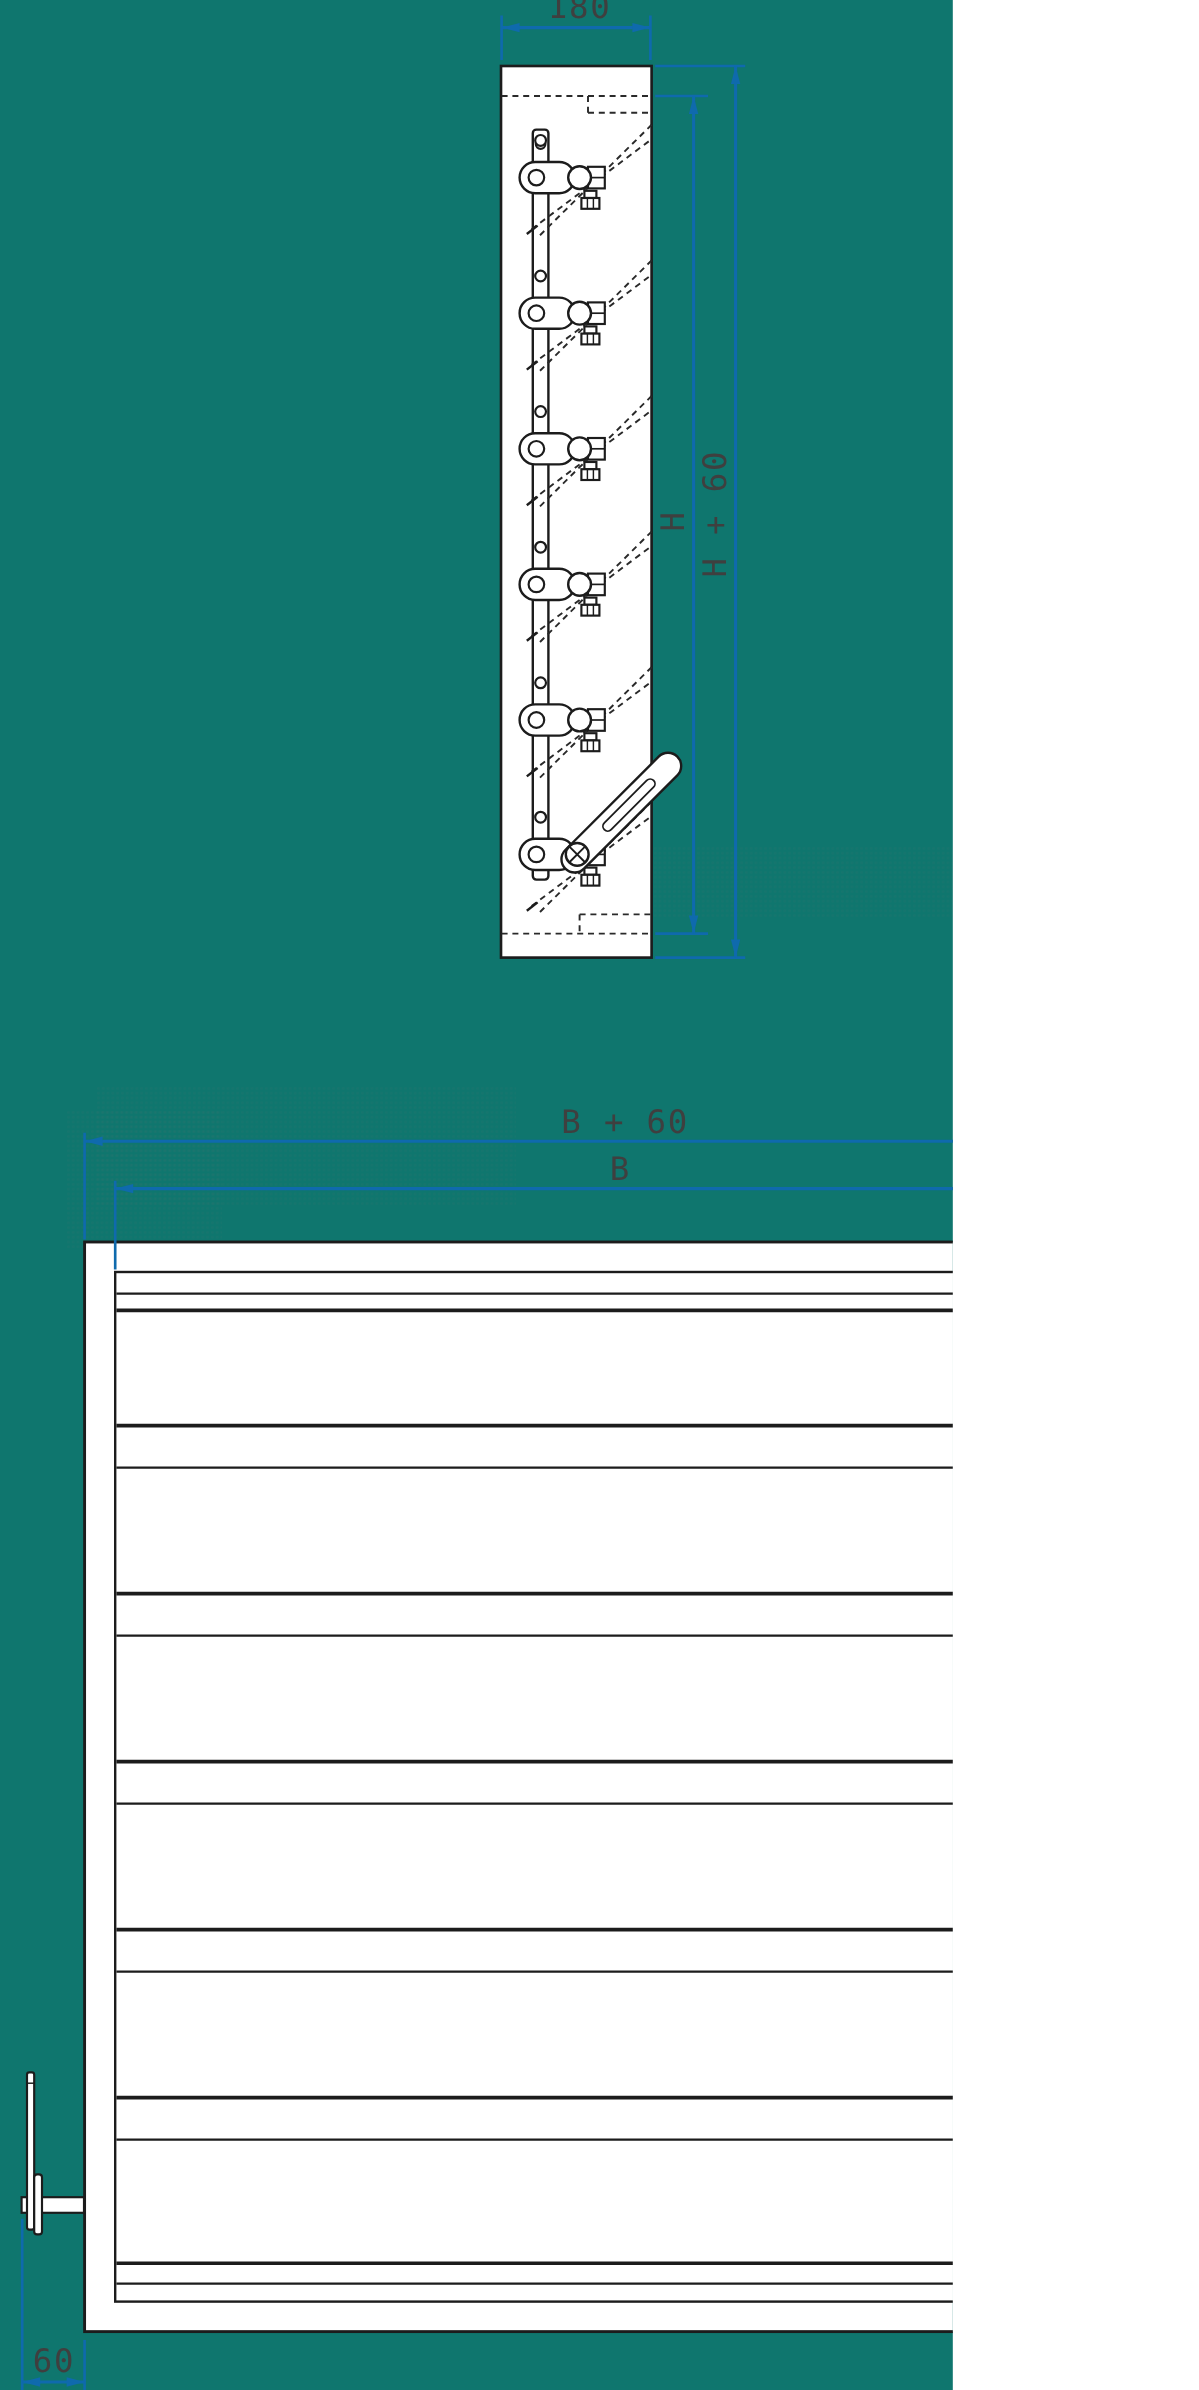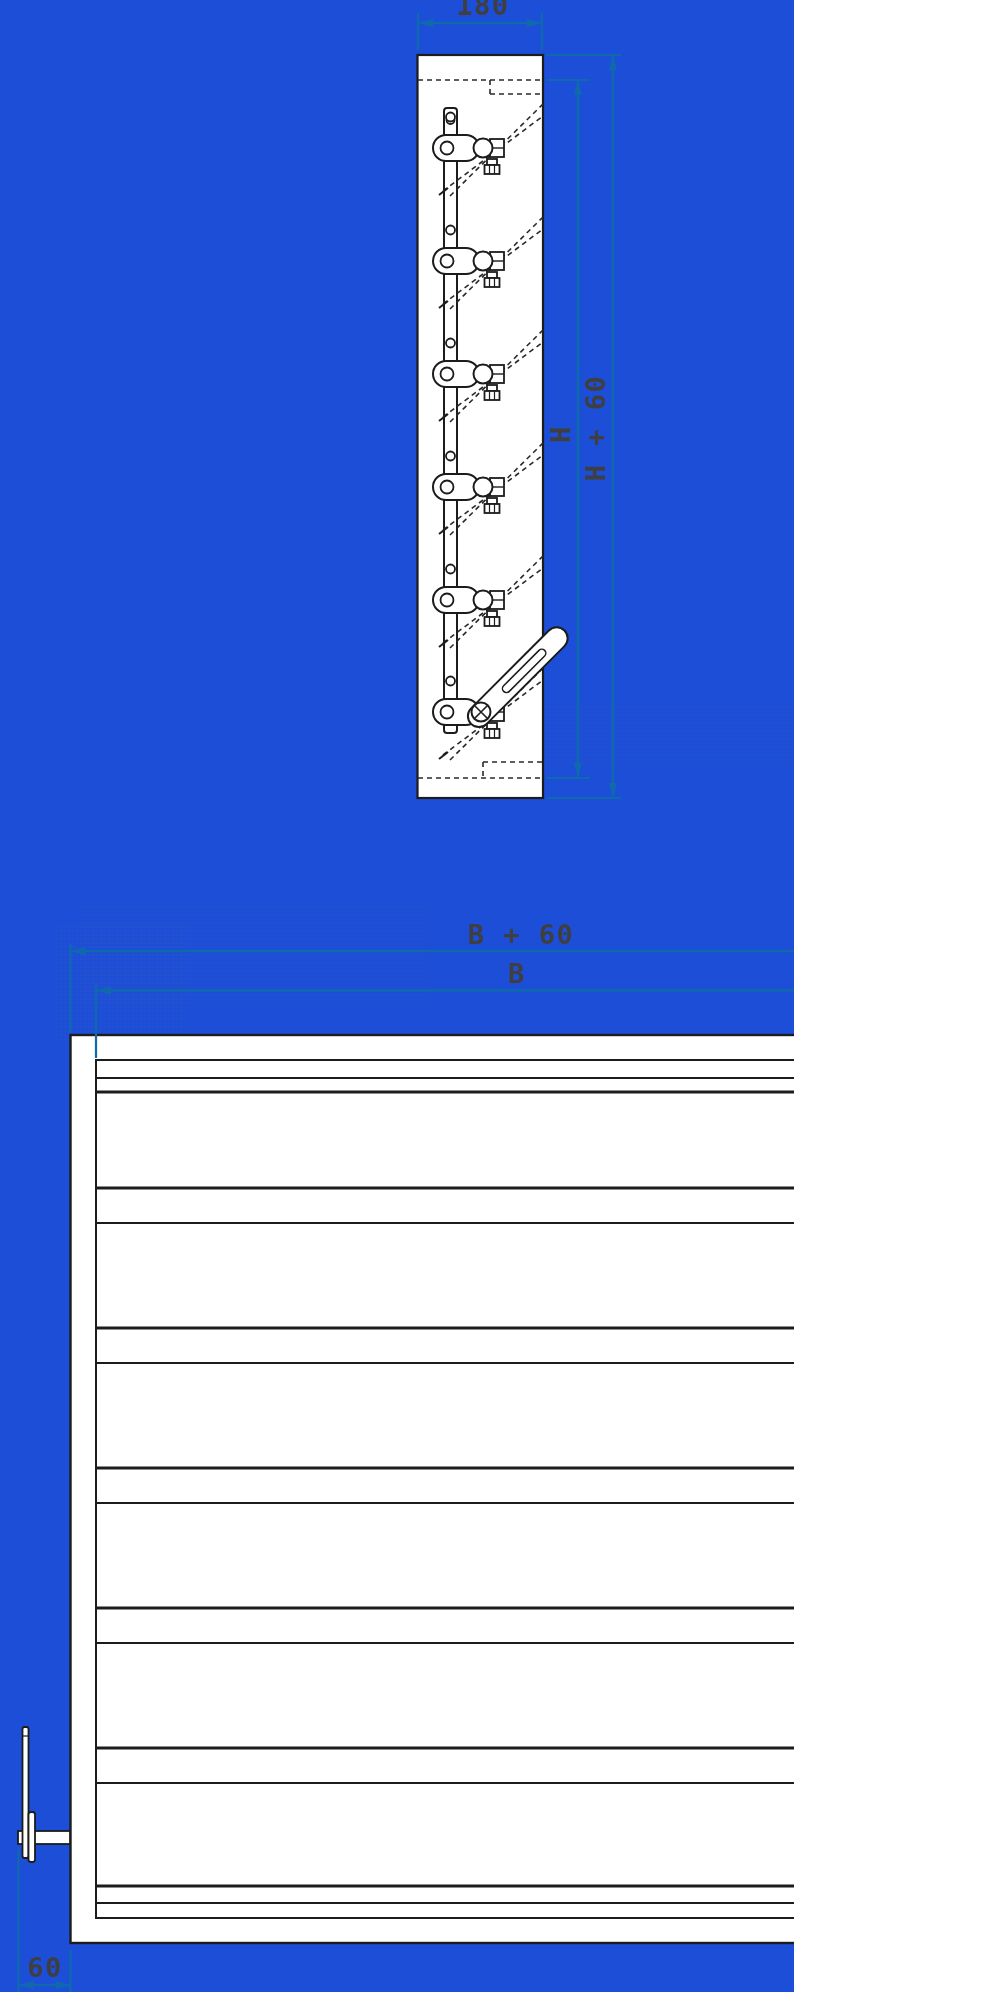--- a/index.html
+++ b/index.html
@@ -1,17 +1,17 @@
 <!DOCTYPE html>
 <html><head>
 <meta charset="utf-8">
 <style>
   html,body{margin:0;padding:0;background:#ffffff;}
-  .canvas{position:relative;width:794px;height:1992px;background:#1d4ed8;overflow:hidden;
-          font-family:"DejaVu Sans Mono", monospace;font-weight:bold;}
+  .canvas{position:relative;width:794px;height:1992px;background:#0f766e;overflow:hidden;
+          font-family:"DejaVu Sans Mono", monospace;}
   svg{position:absolute;left:0;top:0;}
   .noise{position:absolute;pointer-events:none;
          background-image:radial-gradient(rgba(110,110,110,0.22) 1px, rgba(0,0,0,0) 1.3px);
          background-size:4px 4px;opacity:.32;}
   
   .blk{stroke:#1c1c1c;fill:none;}
   .blkf{stroke:#1c1c1c;fill:#ffffff;}
   .dash{stroke:#2a2a2a;fill:none;stroke-dasharray:5 4;stroke-width:1.6;}
   .dim{stroke:#0f6aad;fill:none;stroke-width:2.6;}
   .dimthin{stroke:#0f6aad;fill:none;stroke-width:2.2;}

